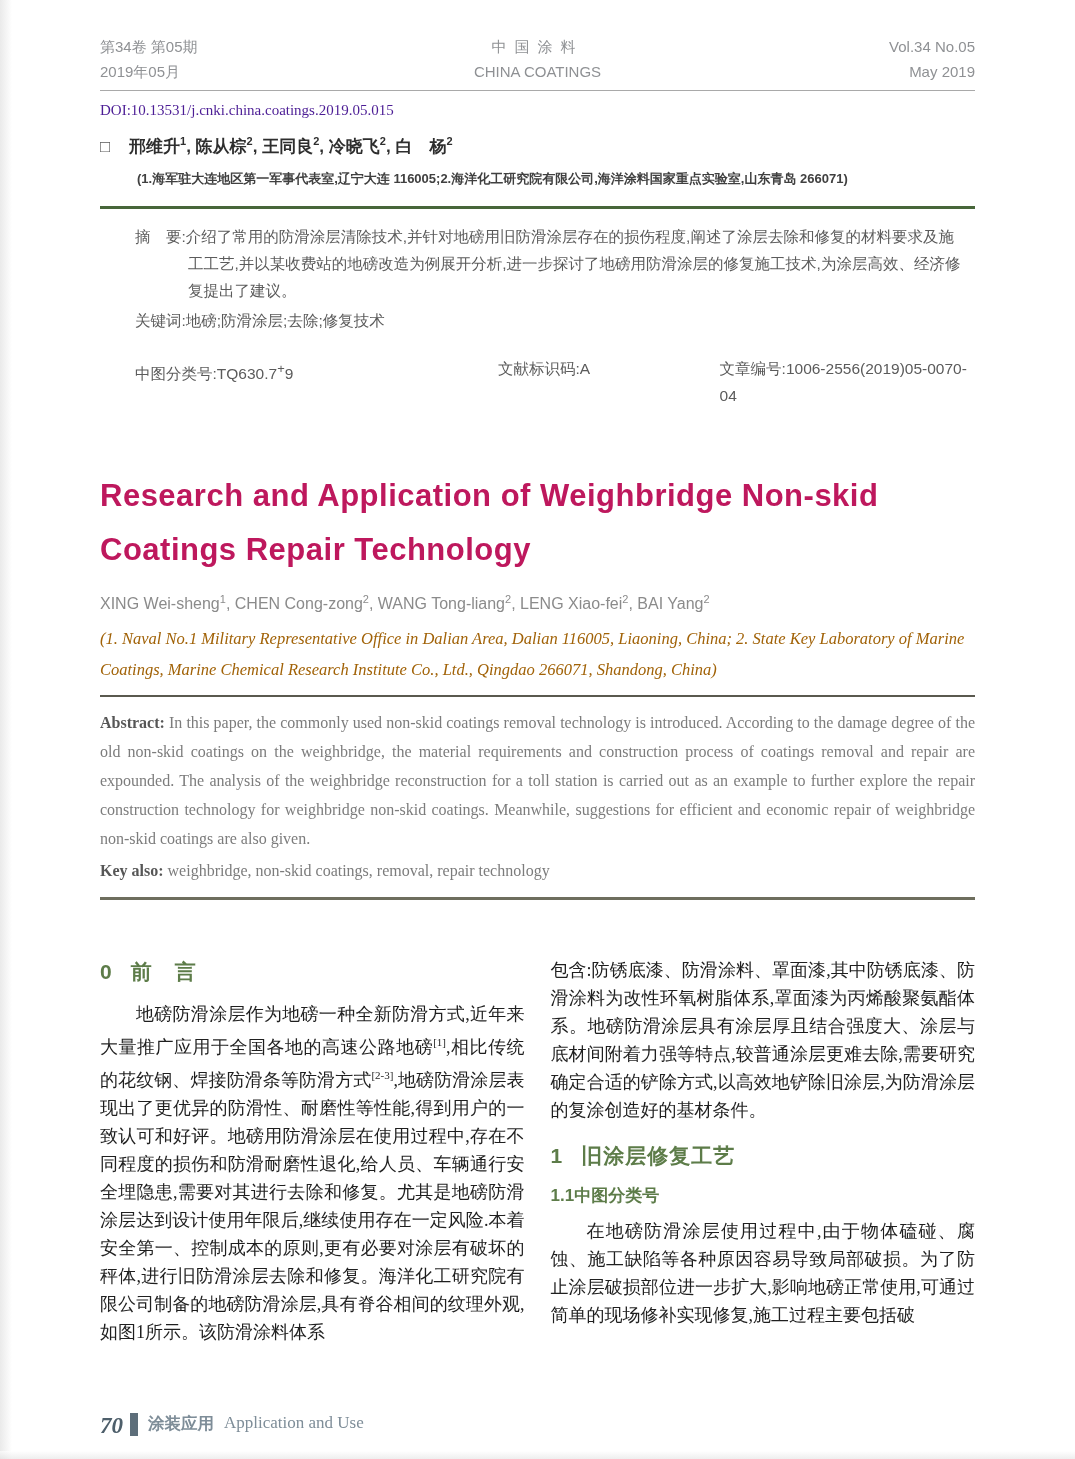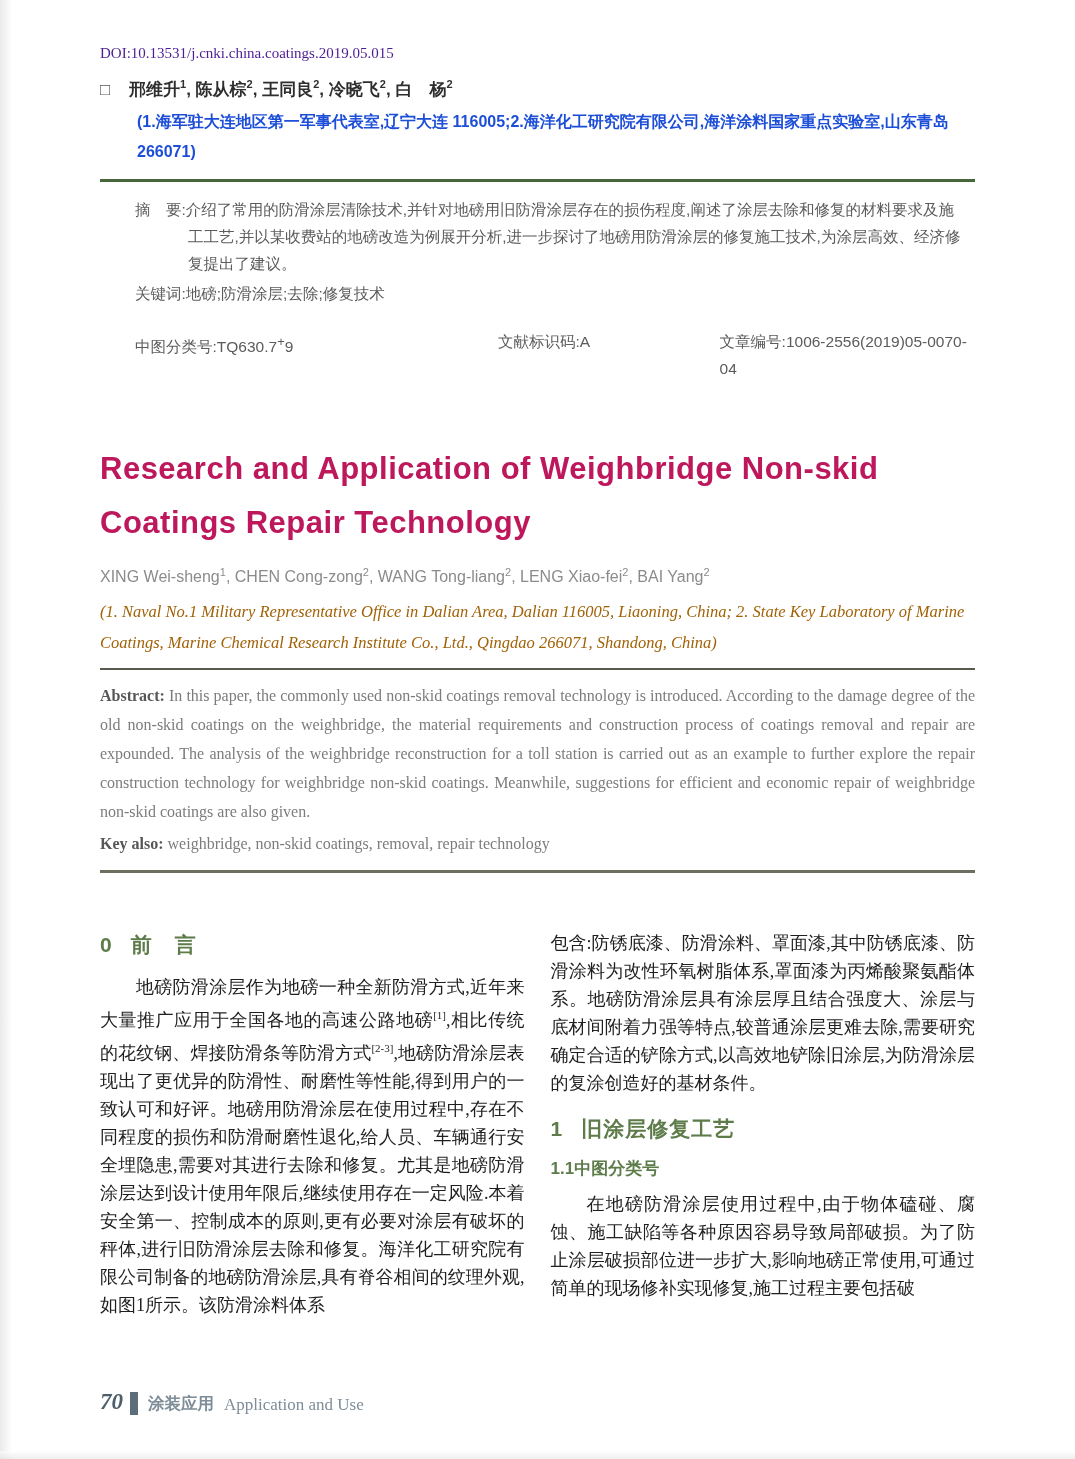--- a/index.html
+++ b/index.html
@@ -45,21 +45,21 @@
   .authors-cn {
     margin-top:16px;
     font-family:"Liberation Sans", sans-serif;
     font-weight:bold; font-size:17px; color:#2e2e2e;
   }
   .author-marker { font-weight:normal; color:#5a5a5a; margin-right:14px; }
   .authors-cn sup, .authors-en sup { font-size:11px; }
   .affil-cn {
     margin:6px 0 0 37px; width:850px;
     font-family:"Liberation Sans", sans-serif;
-    font-weight:bold; font-size:16px; line-height:30px; color:#1d4ed8;
+    font-weight:bold; font-size:13px; line-height:30px; color:#404040;
   }
   .green-rule { height:3px; background:#47663a; margin-top:12px; }
 
   
   .abstract-block {
     margin-top:14px; padding-left:35px; padding-right:6px;
     font-family:"Liberation Sans", sans-serif;
     color:#5b5b5b; font-size:15.5px; line-height:27px;
   }
   .hang { padding-left:53px; text-indent:-53px; }
@@ -110,37 +110,51 @@
   .sub-heading .num { margin-right:0; }
   .body-p {
     font-size:18px; line-height:28px; text-align:justify;
     color:#1f1f1f; margin:0;
   }
   .indent { text-indent:2em; }
   sup.ref { font-size:11px; }
 
   
   .page-footer {
-    position:absolute; left:100px; bottom:44px;
-    display:flex; align-items:flex-end;
+    position:absolute; left:100px; bottom:20px;
+    display:flex; align-items:flex-start;
     color:#7e8d98;
   }
   .pf-num {
     font-family:"Liberation Serif", serif;
     font-weight:bold; font-style:italic; font-size:23px; color:#4e5f6b;
   }
   .pf-bar { width:8px; height:23px; background:#5d6e7a; margin:0 10px 0 7px; }
   .pf-cn { font-family:"Liberation Sans", sans-serif; font-weight:bold; font-size:16.5px; margin-right:10px; }
   .pf-en { font-family:"Liberation Serif", serif; font-size:17px; }
 </style>
 </head>
 <body>
 
 <div class="page">
 
+  <div class="journal-header">
+    <div class="jh-left">
+      <div>第34卷 第05期</div>
+      <div>2019年05月</div>
+    </div>
+    <div class="jh-center">
+      <div class="jh-name-cn">中国涂料</div>
+      <div>CHINA COATINGS</div>
+    </div>
+    <div class="jh-right">
+      <div>Vol.34 No.05</div>
+      <div>May 2019</div>
+    </div>
+  </div>
   <div class="doi-line">DOI:10.13531/j.cnki.china.coatings.2019.05.015</div>
 
   <div class="authors-cn">
     <span class="author-marker">□</span>
     <span><span>邢维升</span><sup>1</sup><span>,</span></span>
     <span><span>陈从棕</span><sup>2</sup><span>,</span></span>
     <span><span>王同良</span><sup>2</sup><span>,</span></span>
     <span><span>冷晓飞</span><sup>2</sup><span>,</span></span>
     <span><span>白　杨</span><sup>2</sup><span></span></span>
   </div>

